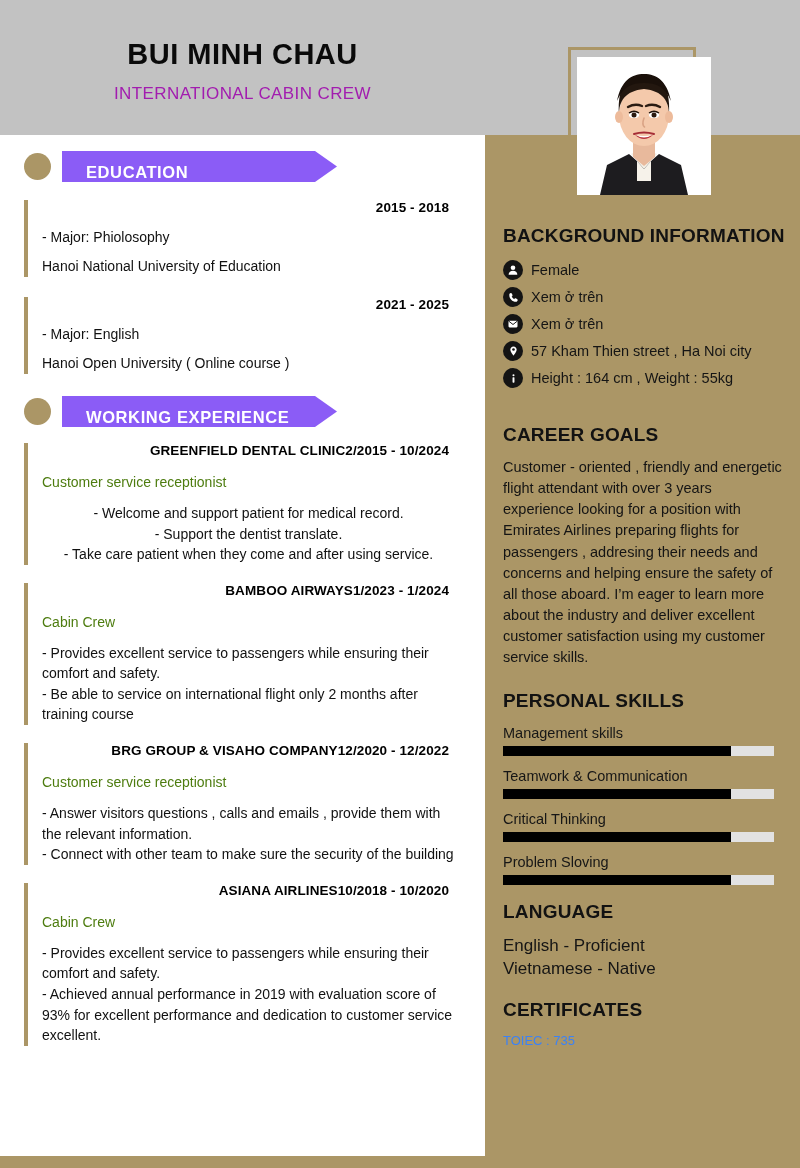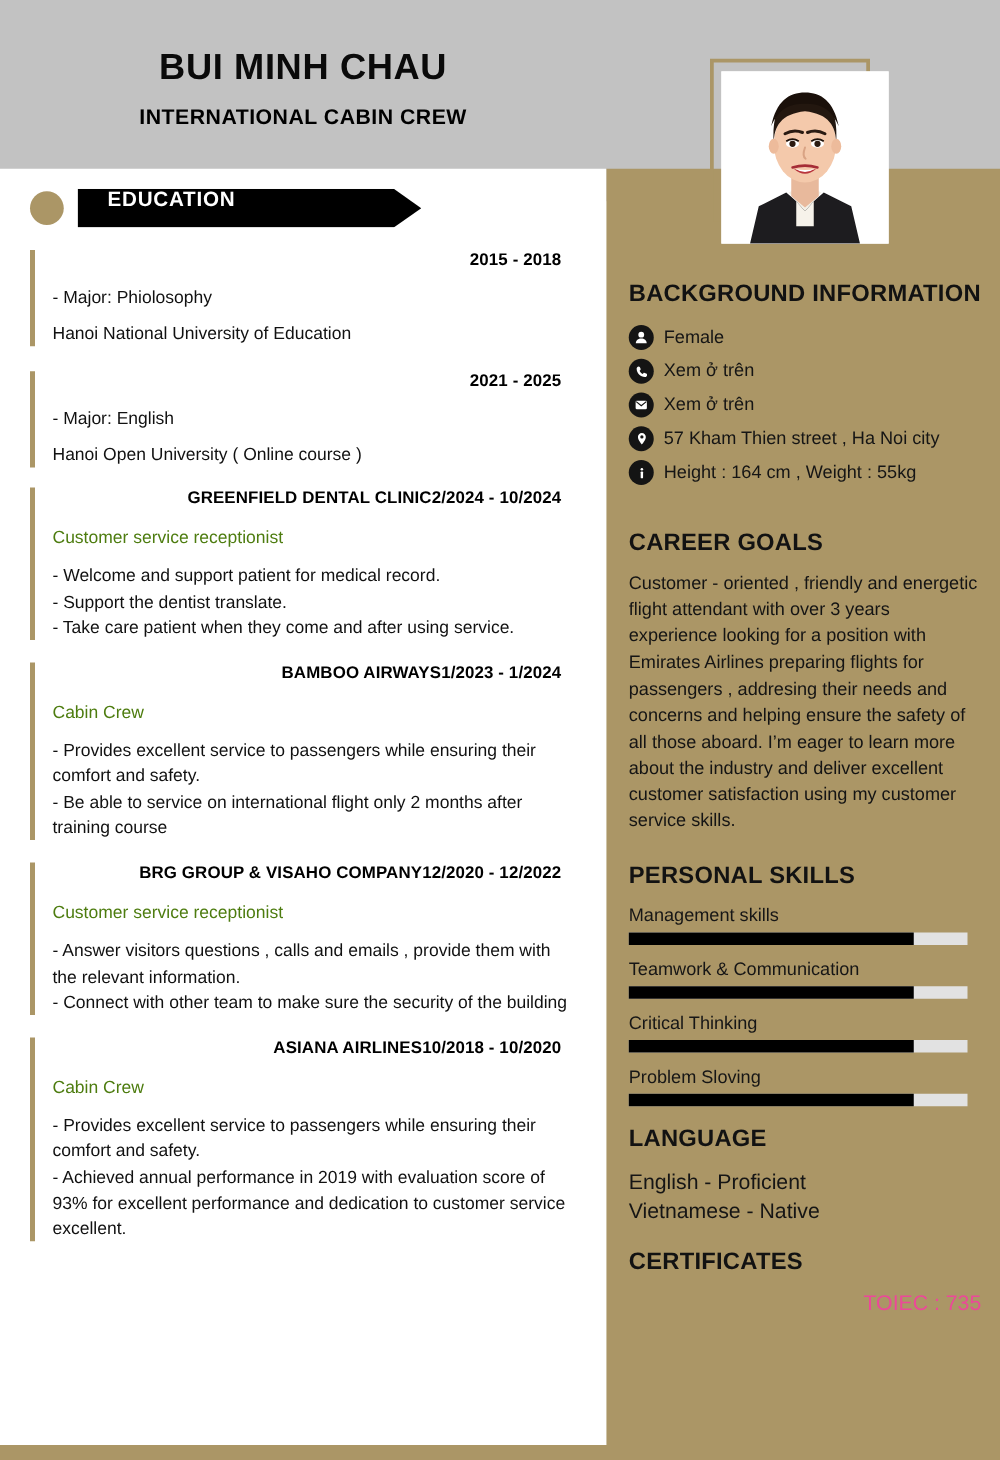--- a/index.html
+++ b/index.html
@@ -17,22 +17,22 @@
   }
   #name-block{
     position:absolute; left:0; top:0; width:485px; height:135px;
     display:flex; flex-direction:column; align-items:center; justify-content:center;
   }
   #full-name{
     font-size:29px; font-weight:bold; letter-spacing:.5px; line-height:1.1;
     color:#0a0a0a; white-space:nowrap; margin-top:8px;
   }
   #job-title{
-    font-size:17px; font-weight:bold; letter-spacing:.4px;
-    color:#000000; margin-top:14px; white-space:nowrap;
+    font-size:17px; font-weight:normal; letter-spacing:.4px;
+    color:#a21caf; margin-top:14px; white-space:nowrap;
   }
 
   
   #sidebar{
     position:absolute; left:485px; top:135px; width:315px; height:1021px;
     background:#ab9666;
   }
 
   
   #bottom-strip{
@@ -60,23 +60,23 @@
 
   .section-banner{
     position:relative; height:31px; margin:0 0 0 24px; display:flex; align-items:center;
   }
   .banner-dot{
     position:absolute; left:0px; top:2px; width:27px; height:27px; border-radius:50%;
     background:#ab9666;
   }
   .banner-arrow{
     position:absolute; left:38px; top:0; width:275px; height:31px;
-    background:#000000;
+    background:#8b5cf6;
     clip-path: polygon(0 0, 92% 0, 100% 50%, 92% 100%, 0 100%);
-    display:flex; align-items:flex-start;
+    display:flex; align-items:flex-end;
   }
   .banner-label{
     color:#fff; font-size:16.5px; font-weight:bold; letter-spacing:.6px;
     padding-left:24px;
   }
 
   .entry{
     position:relative; margin-left:24px; padding-left:14px;
     border-left:4px solid #ab9666;
   }
@@ -104,21 +104,21 @@
   .info-tx{ font-size:14.5px; color:#151515; }
 
   #goal-text{ font-size:14.5px; line-height:1.46; color:#141414; }
 
   .skill-name{ font-size:14.5px; color:#161616; margin-bottom:5px; }
   .skill-track{ width:271px; height:10px; background:#e2e2e2; position:relative; }
   .skill-fill{ position:absolute; left:0; top:0; height:10px; background:#000; }
   .skill-item{ margin-bottom:12px; }
 
   .lang-line{ font-size:17px; line-height:1.38; color:#151515; }
-  .cert-line{ font-size:17px; color:#ec4899;text-align:right; }
+  .cert-line{ font-size:13px; color:#3b82f6; }
 </style>
 </head>
 <body>
 
 <div id="header-band">
   <div id="name-block">
     <div id="full-name">BUI MINH CHAU</div>
     <div id="job-title">INTERNATIONAL CABIN CREW</div>
   </div>
 </div>
@@ -184,28 +184,34 @@
   </div>
 
   <div class="entry" style="margin-top:20px;">
     <div class="entry-head">
       <span class="entry-years">2021 - 2025</span>
     </div>
     <div class="entry-line" style="margin-top:12px;">- Major: English</div>
     <div class="entry-line" style="margin-top:8px;">Hanoi Open University ( Online course )</div>
   </div>
 
+  <div class="section-banner" style="margin-top:22px;">
+    <div class="banner-dot"></div>
+    <div class="banner-arrow">
+      <span class="banner-label">WORKING EXPERIENCE</span>
+    </div>
+  </div>
 
   <div class="entry" style="margin-top:16px;">
     <div class="entry-head">
       <span>GREENFIELD DENTAL CLINIC</span>
-      <span class="entry-years">2/2024 - 10/2024</span>
+      <span class="entry-years">2/2015 - 10/2024</span>
     </div>
     <div class="entry-role" style="margin-top:14px;">Customer service receptionist</div>
-    <div class="entry-bullets" style="margin-top:10px; white-space:pre-line;">- Welcome and support patient for medical record.
+    <div class="entry-bullets" style="margin-top:10px; white-space:pre-line;text-align:center;">- Welcome and support patient for medical record.
 - Support the dentist translate.
 - Take care patient when they come and after using service.</div>
   </div>
 
   <div class="entry" style="margin-top:18px;">
     <div class="entry-head">
       <span>BAMBOO AIRWAYS</span>
       <span class="entry-years">1/2023 - 1/2024</span>
     </div>
     <div class="entry-role" style="margin-top:14px;"> Cabin Crew</div>

